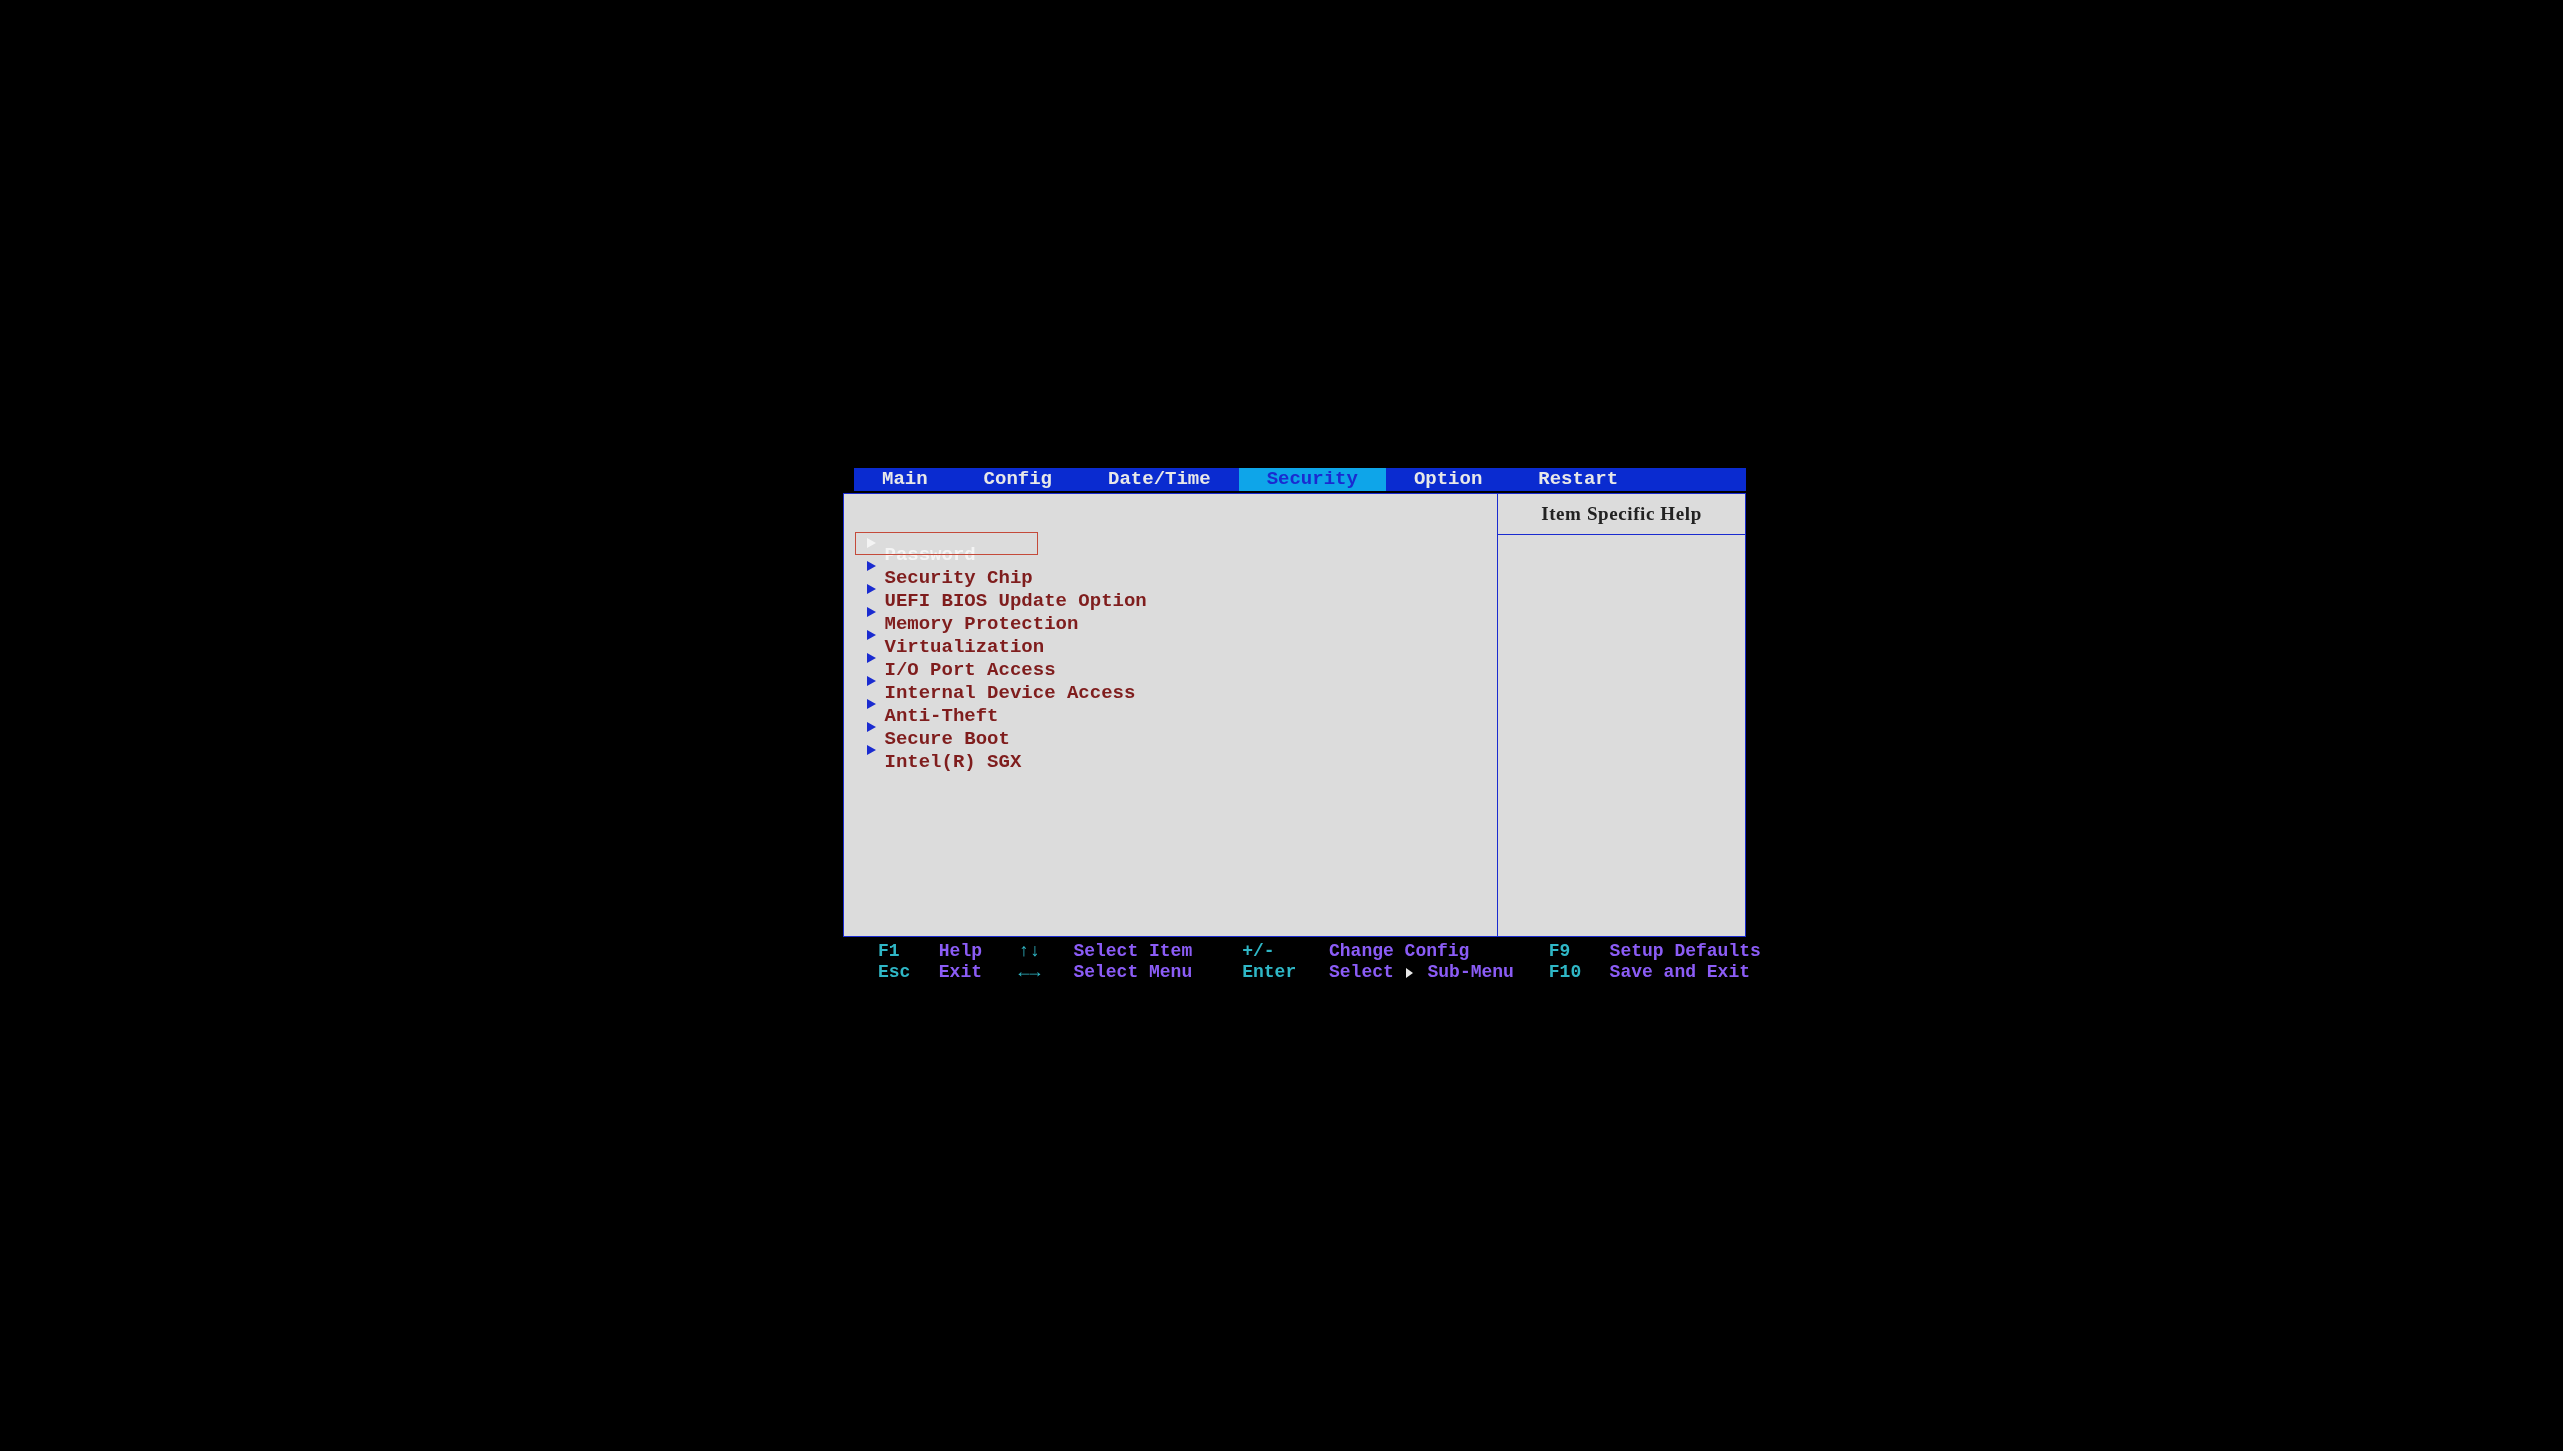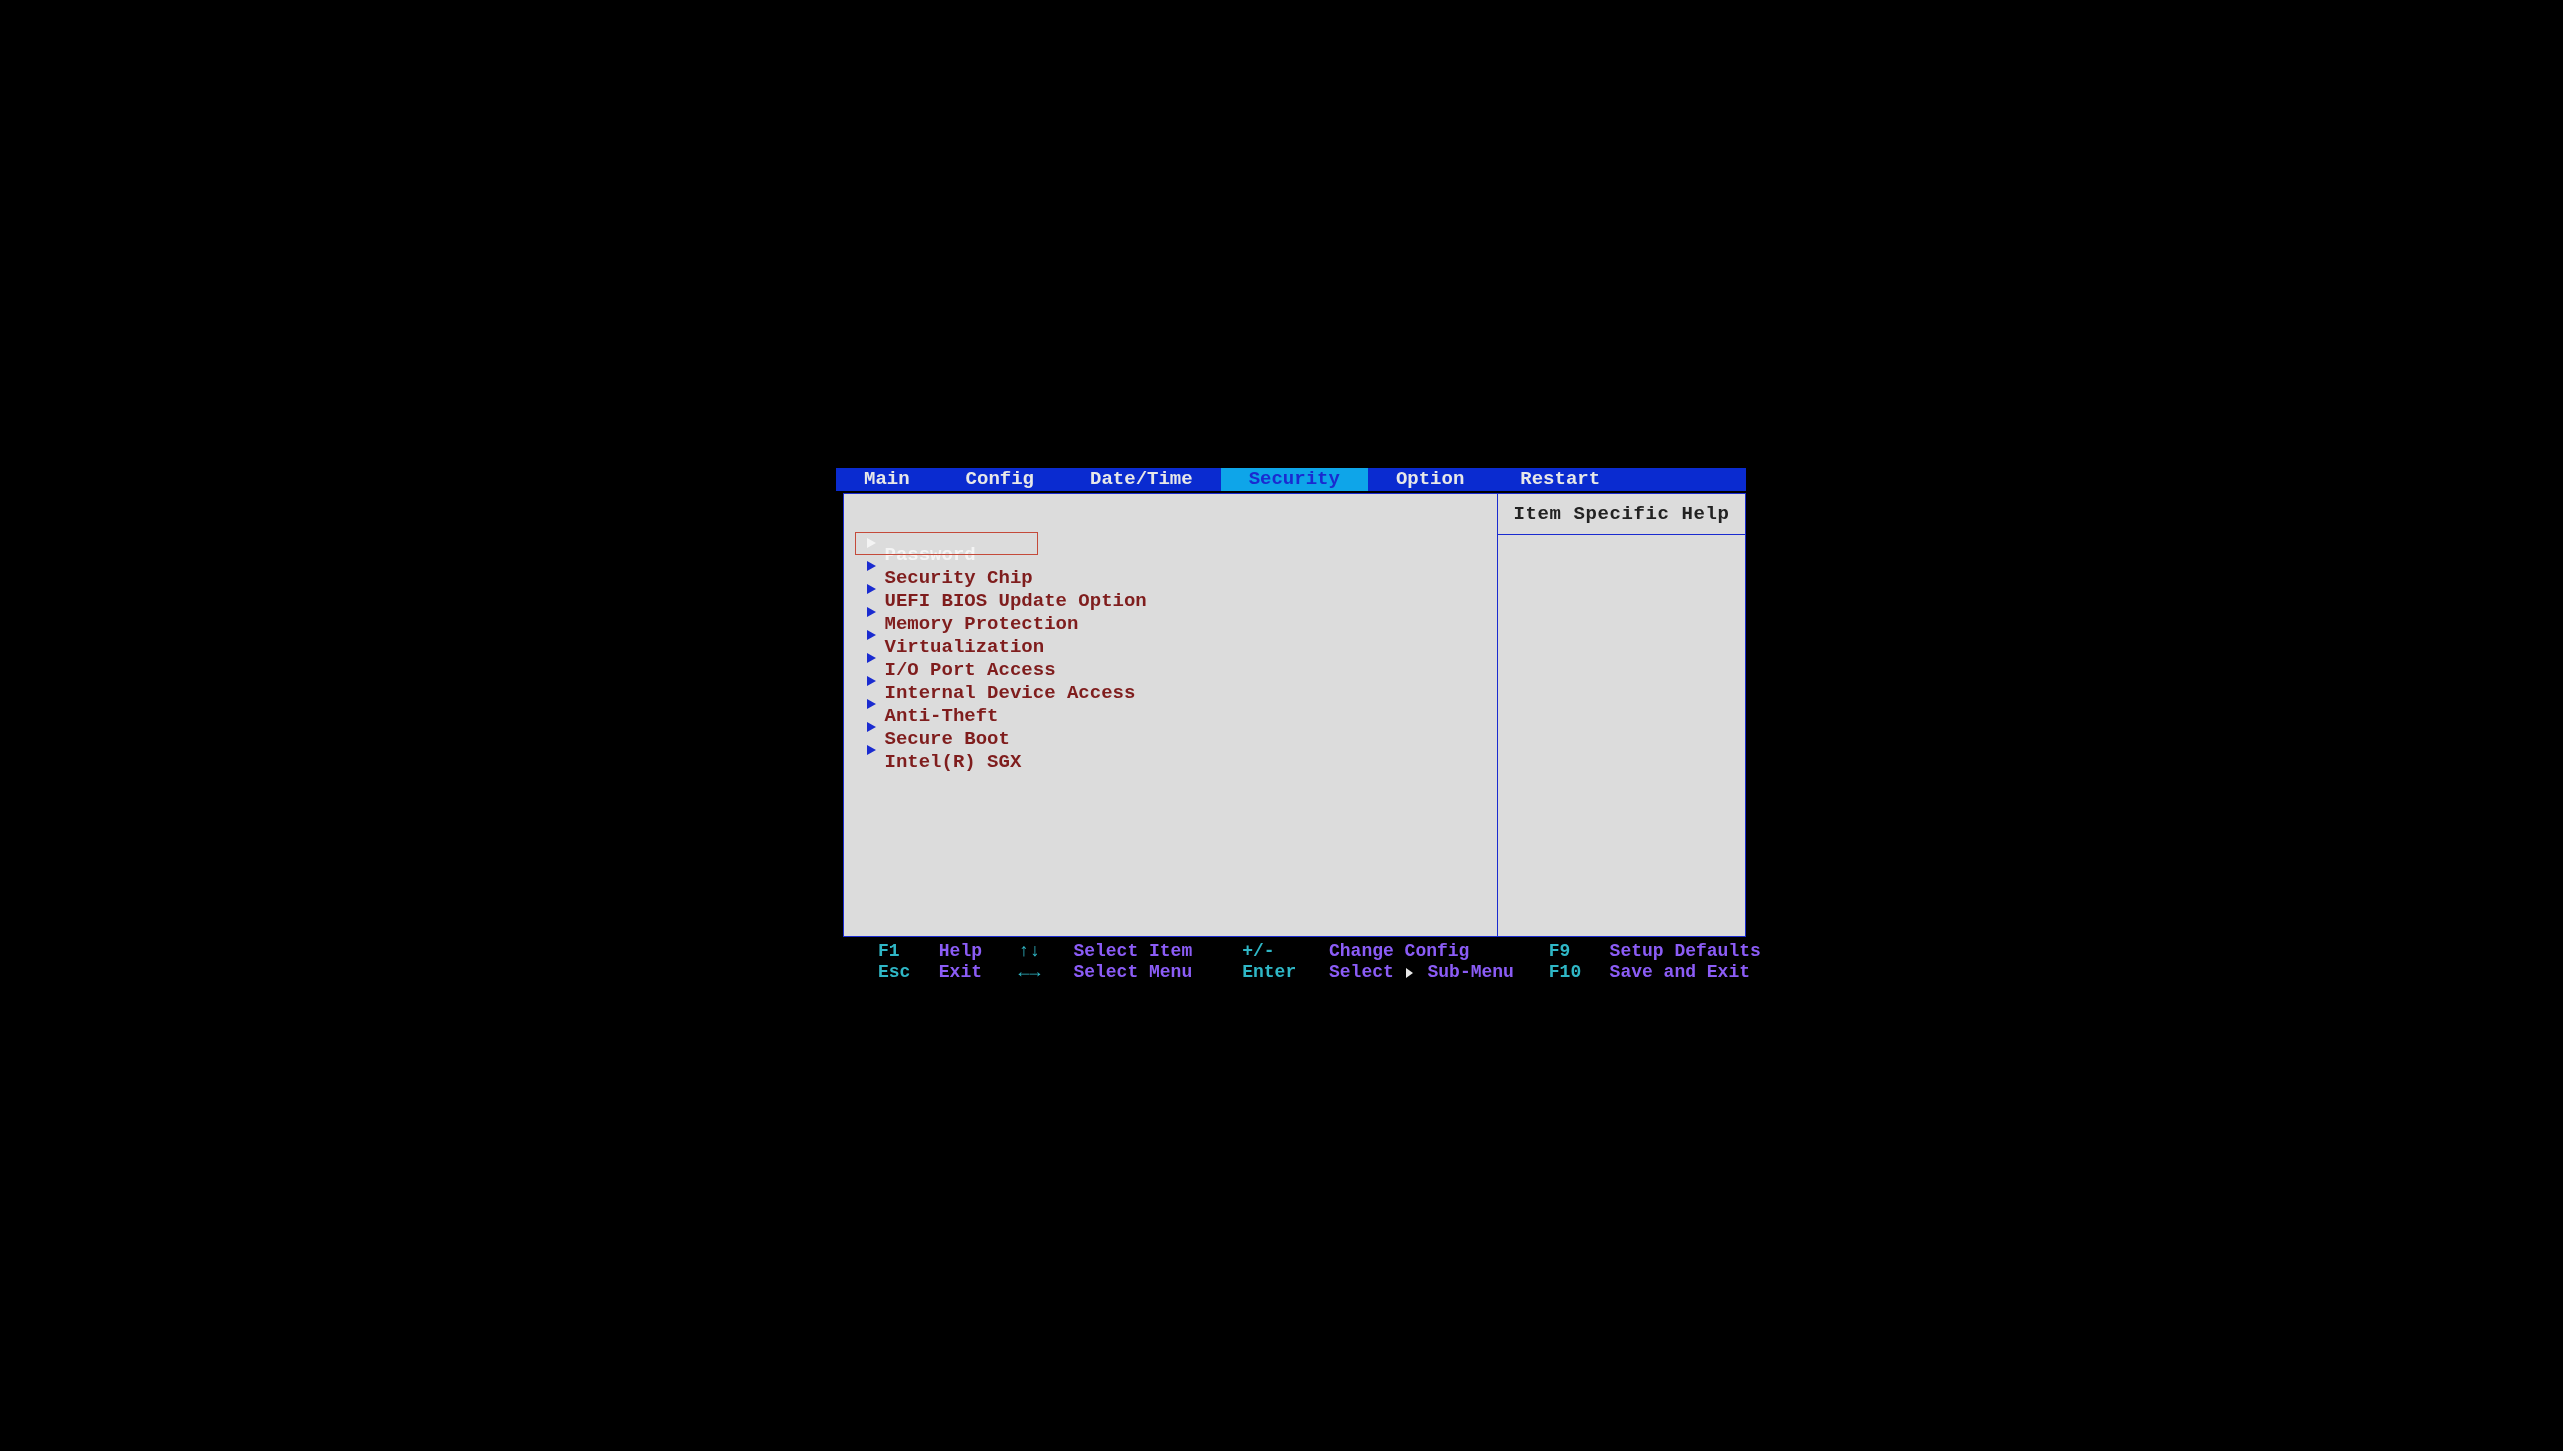--- a/index.html
+++ b/index.html
@@ -19,21 +19,21 @@
       height: 522px;
       background: #000;
       position: relative;
       transform-origin: center center;
     }
 
     
     .tabbar {
       position: absolute;
       top: 3.8px;
-      left: 19px;
+      left: 37px;
       right: 0;
       height: 23px;
       background: #0a2bd0; 
       display: flex;
       align-items: center;
       color: #e8e8e8;
     }
     .tab {
       padding: 0 28px;
       line-height: 23px;
@@ -58,20 +58,21 @@
     }
     .panel-left {
       flex: 1;
       padding: 38px 12.7px 12.7px 11.5px;
     }
     .panel-right {
       width: 248px;
       border-left: 1.3px solid #1a2bd0;
       display: flex;
       flex-direction: column;
+      font-family: Liberation Serif, serif;
     }
     .help-title {
       text-align: center;
       padding: 9px 2.5px;
       color: #222;
       border-bottom: 1.3px solid #1a2bd0;
       font-size: 19px;
       letter-spacing: 0.6px;
       white-space: nowrap;
     }

